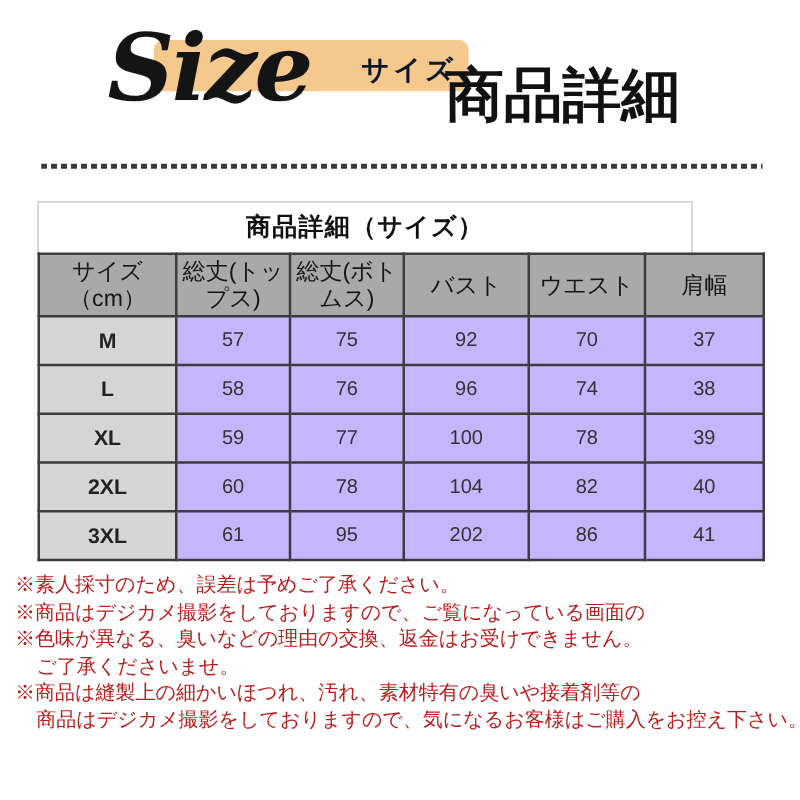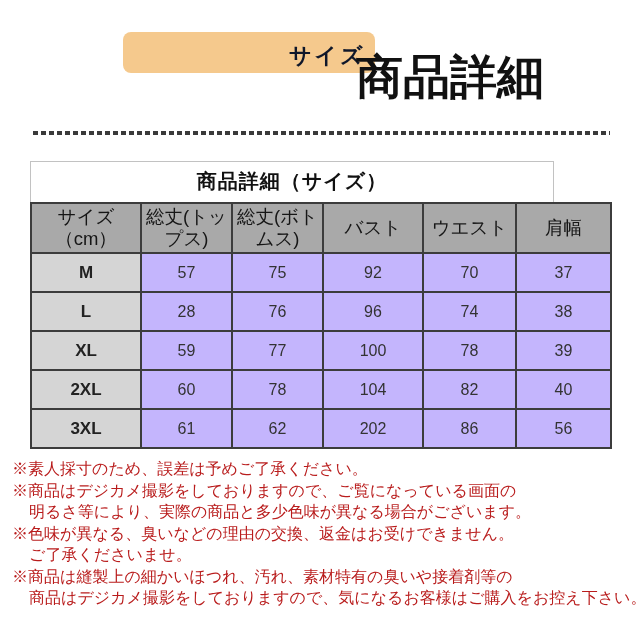--- a/index.html
+++ b/index.html
@@ -68,20 +68,21 @@
     color:#b91c1c;letter-spacing:0px;
   }
   .note-line.indent{padding-left:17px;}
 </style>
 </head>
 <body>
 
 <div class="canvas">
 
   <div class="hl-rect"></div>
+  <div class="size-script">Size</div>
   <div class="size-kana">サイズ</div>
   <div class="big-title">商品詳細</div>
 
   <div class="dashed-divider"></div>
 
   <section class="table-wrap">
     <div class="table-title">商品詳細（サイズ）</div>
     <table class="size-table">
       <colgroup>
         <col style="width:110px">
@@ -105,21 +106,21 @@
           <tr>
             <th>M</th>
             <td>57</td>
             <td>75</td>
             <td>92</td>
             <td>70</td>
             <td>37</td>
           </tr>
           <tr>
             <th>L</th>
-            <td>28</td>
+            <td>58</td>
             <td>76</td>
             <td>96</td>
             <td>74</td>
             <td>38</td>
           </tr>
           <tr>
             <th>XL</th>
             <td>59</td>
             <td>77</td>
             <td>100</td>
@@ -130,32 +131,31 @@
             <th>2XL</th>
             <td>60</td>
             <td>78</td>
             <td>104</td>
             <td>82</td>
             <td>40</td>
           </tr>
           <tr>
             <th>3XL</th>
             <td>61</td>
-            <td>62</td>
+            <td>95</td>
             <td>202</td>
             <td>86</td>
-            <td>56</td>
+            <td>41</td>
           </tr>
         </tbody>
     </table>
   </section>
 
   <section class="notes" id="notes">
       <div class="note-line">※素人採寸のため、誤差は予めご了承ください。</div>
       <div class="note-line">※商品はデジカメ撮影をしておりますので、ご覧になっている画面の</div>
-      <div class="note-line indent">明るさ等により、実際の商品と多少色味が異なる場合がございます。</div>
       <div class="note-line">※色味が異なる、臭いなどの理由の交換、返金はお受けできません。</div>
       <div class="note-line indent">ご了承くださいませ。</div>
       <div class="note-line">※商品は縫製上の細かいほつれ、汚れ、素材特有の臭いや接着剤等の</div>
       <div class="note-line indent">商品はデジカメ撮影をしておりますので、気になるお客様はご購入をお控え下さい。</div>
     </section>
 
 </div>
 
 </body></html>

